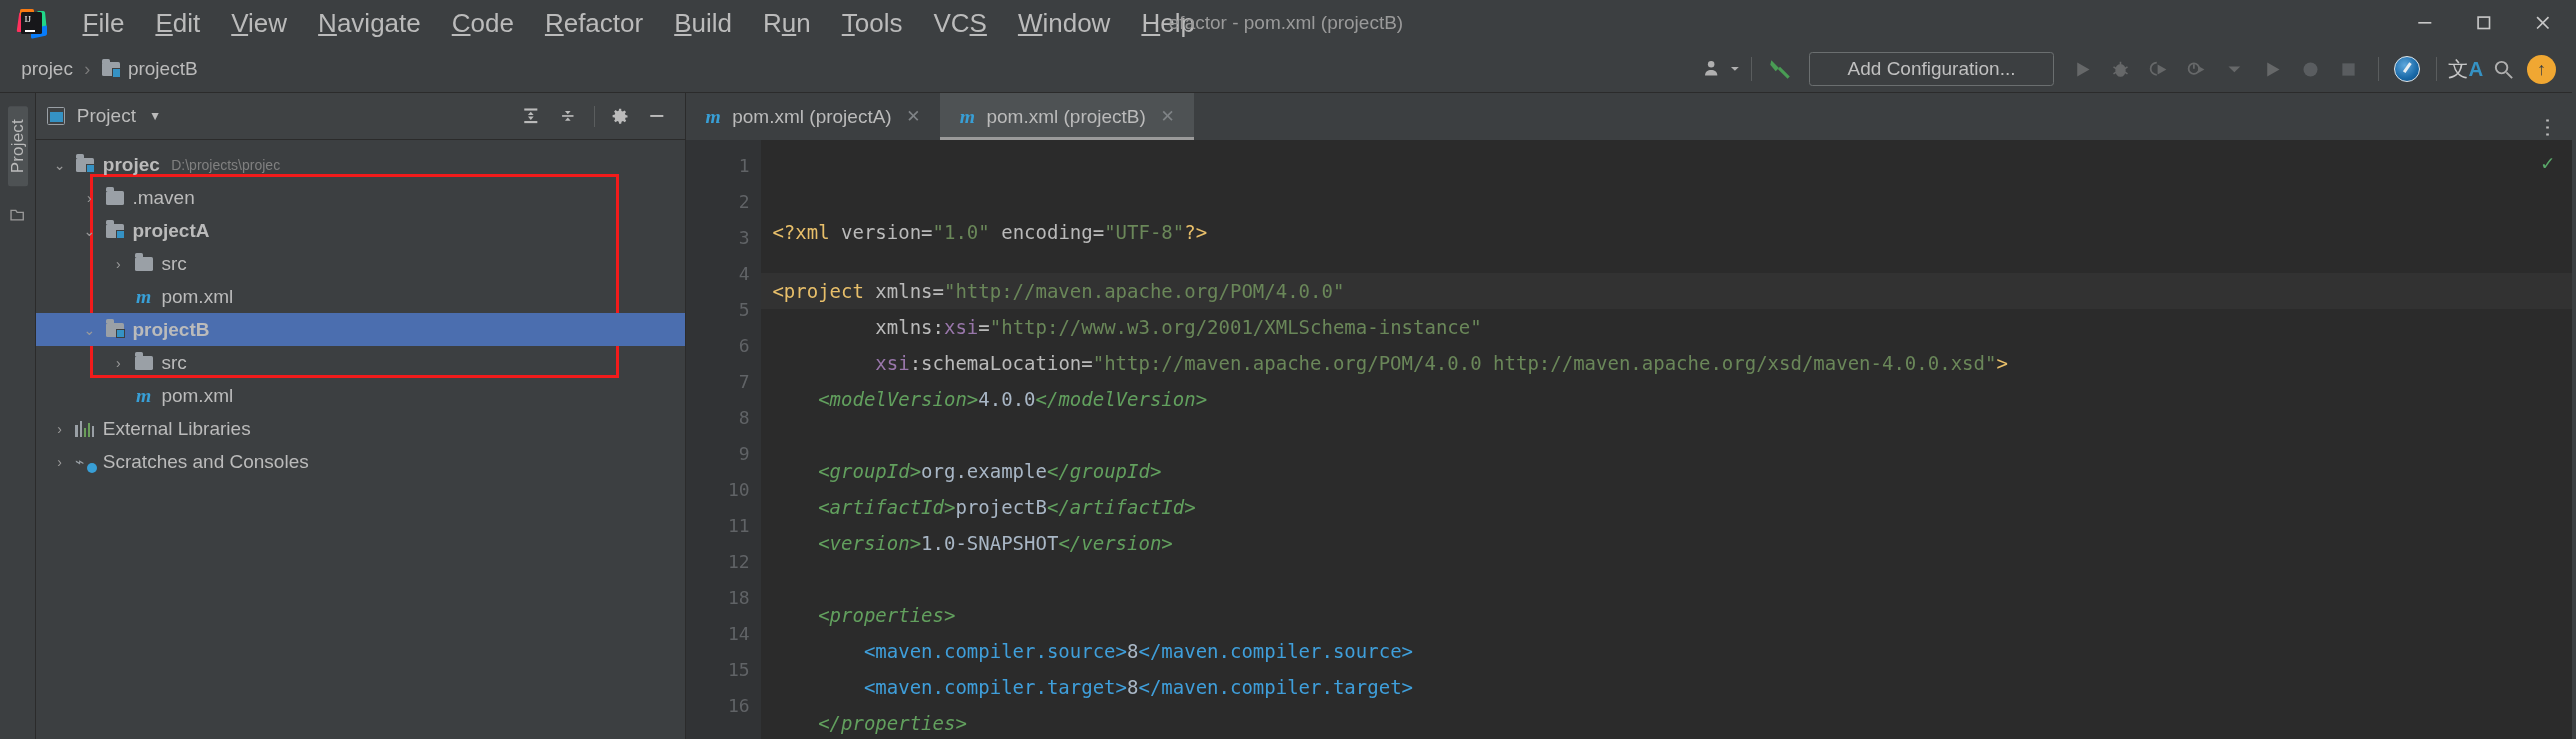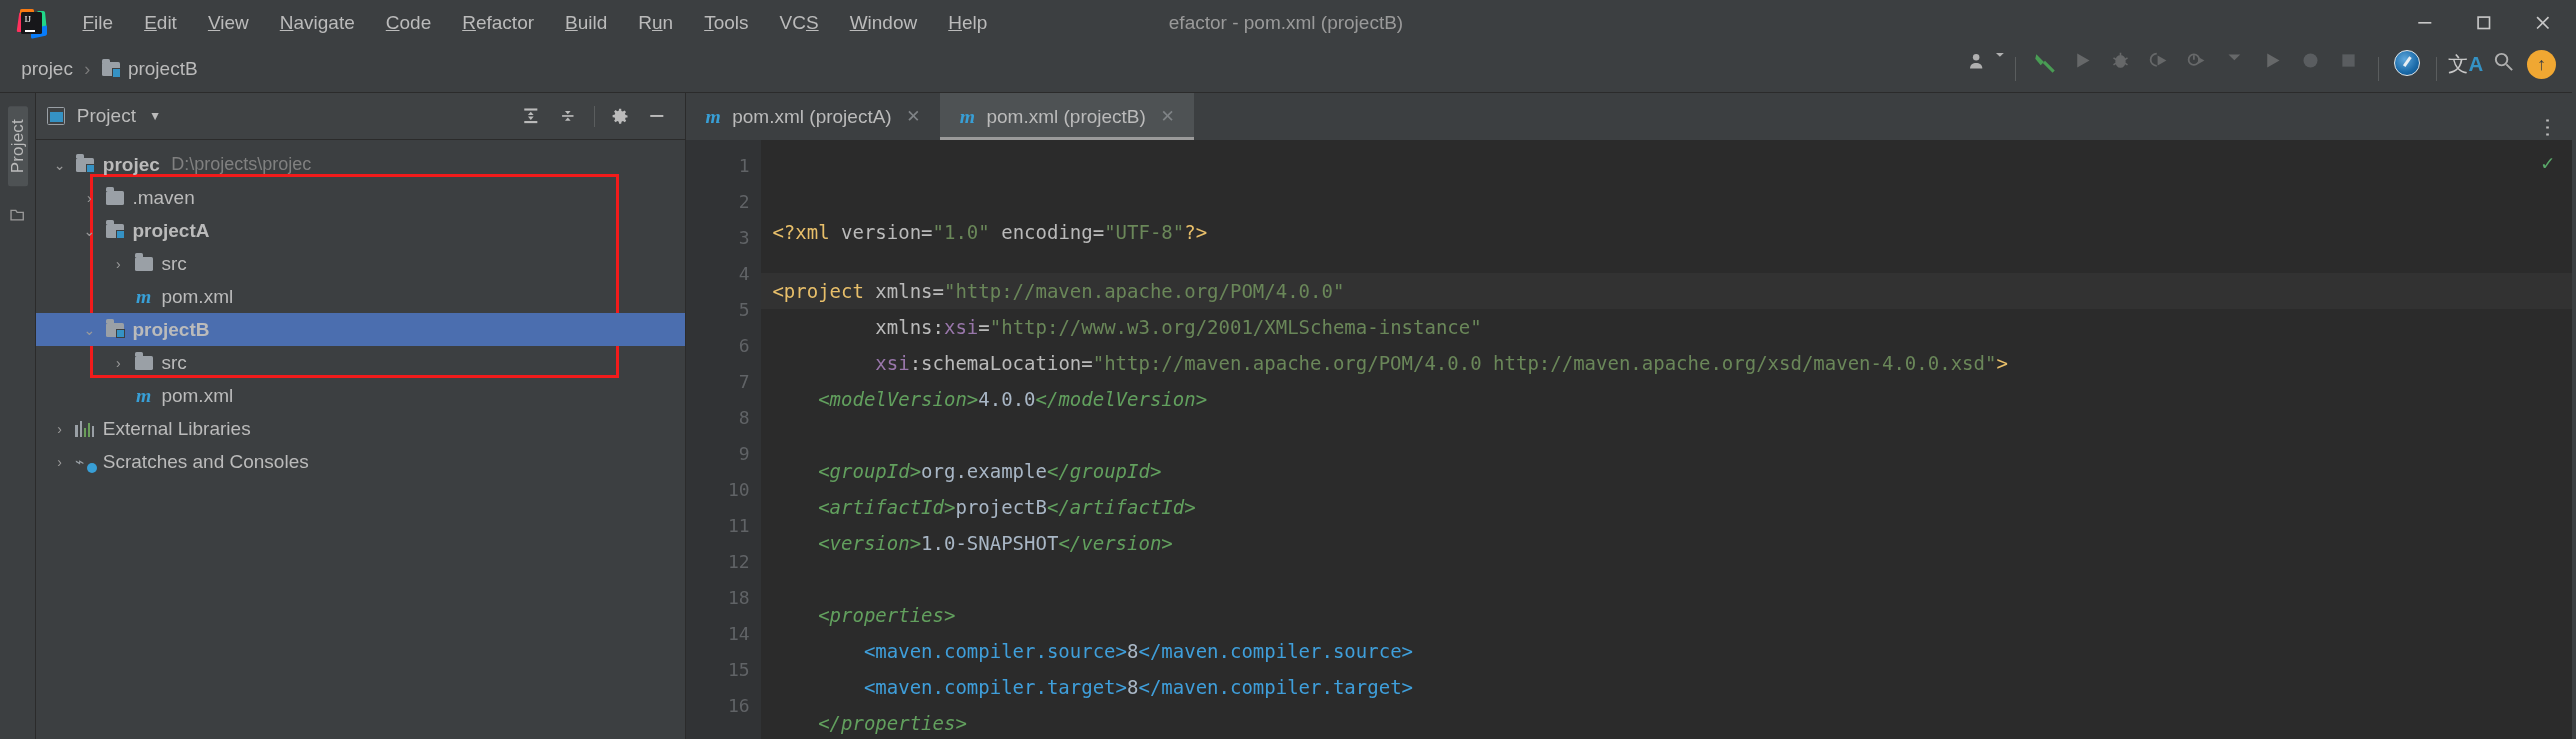--- a/index.html
+++ b/index.html
@@ -20,21 +20,21 @@
   .ij-logo .c1 { position:absolute; left:0px; top:3.3px; width:7.4px; height:19.6px; background:#fe315d; transform:skewX(-8deg); border-radius:1.6px;}
   .ij-logo .c2 { position:absolute; left:1.6px; top:0px; width:14.7px; height:6.5px; background:#f97a12; border-radius:1.6px;}
   .ij-logo .c3 { position:absolute; right:0px; top:1.6px; width:8.2px; height:21px; background:#21d789; transform:skewX(6deg); border-radius:1.6px;}
   .ij-logo .c4 { position:absolute; right:-0.8px; bottom:0px; width:16.3px; height:9.8px; background:#087cfa; transform:skewY(-12deg); border-radius:1.6px;}
   .ij-logo .inner { position:absolute; left:3.3px; top:2.5px; width:20.4px; height:22px; background:#17171a; border-radius:1.6px; z-index:3;}
   .ij-logo .ij { position:absolute; left:6.5px; top:4.9px; color:#fff; font-size:9px; font-family:"Liberation Serif", serif; z-index:4;}
   .ij-logo .bar { position:absolute; left:6.5px; bottom:4.9px; width:10.6px; height:2.5px; background:#fff; z-index:4;}
 
   .menu { display: flex; align-items: center; height: 46px; }
   .menu-item {
-    color: #bbbbbb; font-size: 19px; padding: 0 15.5px; line-height: 46px;
+    color: #bbbbbb; font-size: 26px; padding: 0 15.5px; line-height: 46px;
     white-space: nowrap; cursor: default;
   }
   .menu-item u { text-decoration: underline; }
   .win-title {
     position: absolute; left: 50%; transform: translateX(-50%);
     color: #9a9a9a; font-size: 19px; white-space: nowrap;
   }
   .win-ctrls { position: absolute; right: 0; top: 0; height: 46px; display: flex; align-items: center; }
   .win-btn { width: 59px; height: 46px; display:flex; align-items:center; justify-content:center; color:#c8c8c8; }
 
@@ -49,21 +49,21 @@
   .folder-ico {
     width: 18px; height: 14px; background: #9aa0a6; border-radius: 1.6px; position: relative; display:inline-block;
   }
   .folder-ico:before {
     content:''; position:absolute; left:0; top:-3.3px; width:8.2px; height:4.1px; background:#9aa0a6; border-radius:1.6px 1.6px 0 0;
   }
   .folder-ico.mod:after {
     content:''; position:absolute; right:-1.6px; bottom:-1.6px; width:7.4px; height:7.4px; background:#3592c4; border:0.8px solid #3c3f41;
   }
   .toolbar-right { margin-left: auto; display: flex; align-items: center; padding-right: 11.4px; gap: 0px; }
-  .tb-btn { width: 38px; height: 38px; display:flex; align-items:flex-start; justify-content:center; color:#9a9a9a; position:relative;}
+  .tb-btn { width: 38px; height: 38px; display:flex; align-items:center; justify-content:center; color:#9a9a9a; position:relative;}
   .tb-btn.dim { opacity: .45; }
   .tb-sep { width:0.8px; height:24.5px; background:#5a5d5e; margin:0 9.8px; }
   .add-config {
     height: 34px; min-width: 245px; border: 0.8px solid #6b6f70; border-radius: 3.3px;
     color: #c0c0c0; font-size: 19px; display:flex; align-items:center; justify-content:center;
     padding: 0 18px; margin: 0 9.8px;
   }
   .orange-badge {
     width: 29px; height: 29px; border-radius: 50%; background: #f0a732;
     display:flex; align-items:center; justify-content:center; color:#3c3f41; font-size:18px; font-weight:bold;
@@ -114,21 +114,21 @@
   .row {
     height: 33px; display:flex; align-items:center; color:#bbbbbb; font-size:19px;
     white-space: nowrap; padding-right: 8.2px; position: relative;
   }
   .row.sel { background: #4b6eaf; }
   .arrow { width: 24.5px; text-align:center; color:#9a9a9a; font-size: 14px; flex:0 0 24.5px; }
   .arrow.empty { color: transparent; }
   .row-ico { width: 26px; display:flex; align-items:center; justify-content:center; flex:0 0 26px; }
   .lbl { margin-left: 4.9px; }
   .lbl.b { font-weight: bold; }
-  .path { color: #808080; font-size: 18px; margin-left: 11.4px; }
+  .path { color: #808080; font-size: 14px; margin-left: 11.4px; }
   .m-ico { color:#389fd6; font-size:19.6px; font-style:italic; font-weight:bold; font-family:"Liberation Serif",serif;}
   .iml-ico { width:14.7px;height:18px;background:#9aa0a6;border-radius:1.6px;position:relative;}
   .iml-ico:after{content:'';position:absolute;right:-2.5px;bottom:-1.6px;width:7.4px;height:7.4px;background:#2b2b2b;}
   .lib-ico { display:flex; gap:1.6px; align-items:flex-end; height:16.3px;}
   .lib-ico i { width:2.5px; background:#9aa0a6; display:block;}
   .scratch-ico { position:relative; width:19.6px;height:18px; color:#9aa0a6; font-size:15.5px;}
   .scratch-ico .clk { position:absolute; right:-2.5px; bottom:-2.5px; width:10.6px;height:10.6px;border-radius:50%;background:#389fd6;}
 
   .redbox {
     position:absolute; border: 3.3px solid #f21b1b; pointer-events:none;
@@ -241,20 +241,21 @@
             <path d="M1 3 L5 7 L9 3" fill="#b0b0b0"></path>
           </svg>
       </div>
       <div class="tb-sep"></div>
       <div class="tb-btn">
         <svg width="26" height="26" viewBox="0 0 24 24">
           <path d="M4 4 L11 11 L8 14 L3 8 Z" fill="#499c54"></path>
           <path d="M10 12 L19 21 L21 19 L12 10 Z" fill="#499c54"></path>
         </svg>
       </div>
+      <div class="add-config">Add Configuration...</div>
       <div class="tb-btn dim">
         <svg width="21" height="21" viewBox="0 0 24 24">
             <path d="M6 4 L20 12 L6 20 Z" fill="#9a9a9a"></path>
           </svg>
       </div>
       <div class="tb-btn dim">
         <svg width="21" height="21" viewBox="0 0 24 24" fill="none" stroke="#9a9a9a" stroke-width="1.8">
           <ellipse cx="12" cy="13" rx="5" ry="6.5" fill="#9a9a9a"></ellipse>
           <path d="M4 9 L7 11 M20 9 L17 11 M4 17 L7 15 M20 17 L17 15 M12 3 L12 6"></path>
         </svg>

